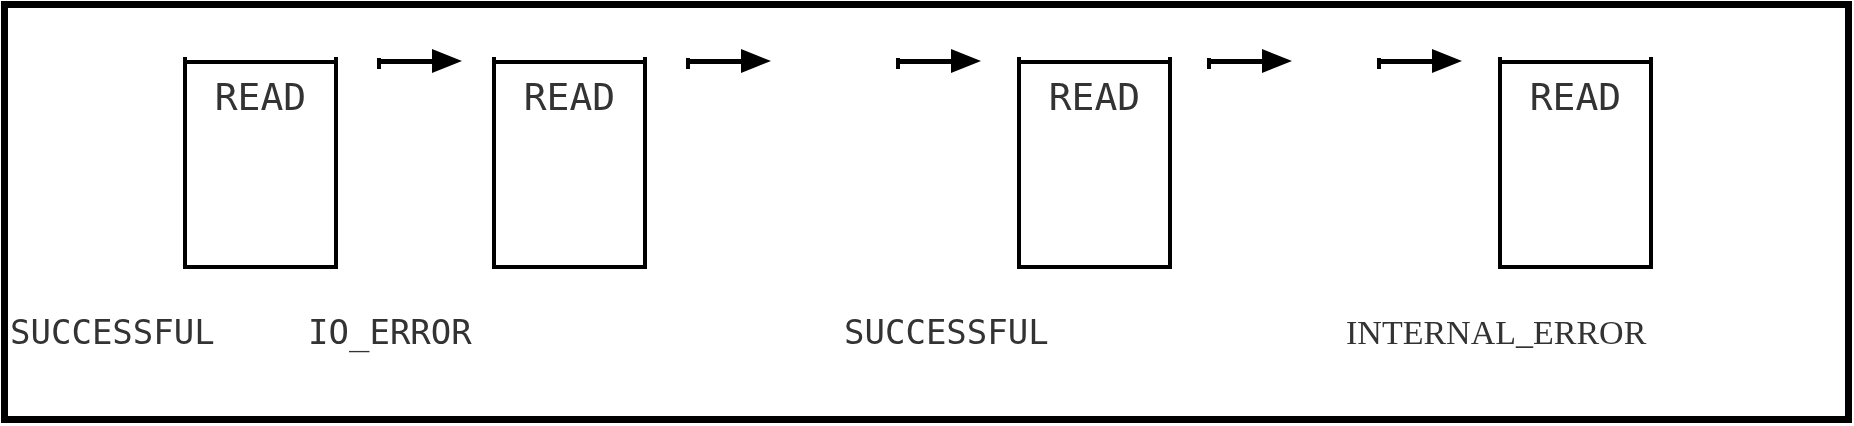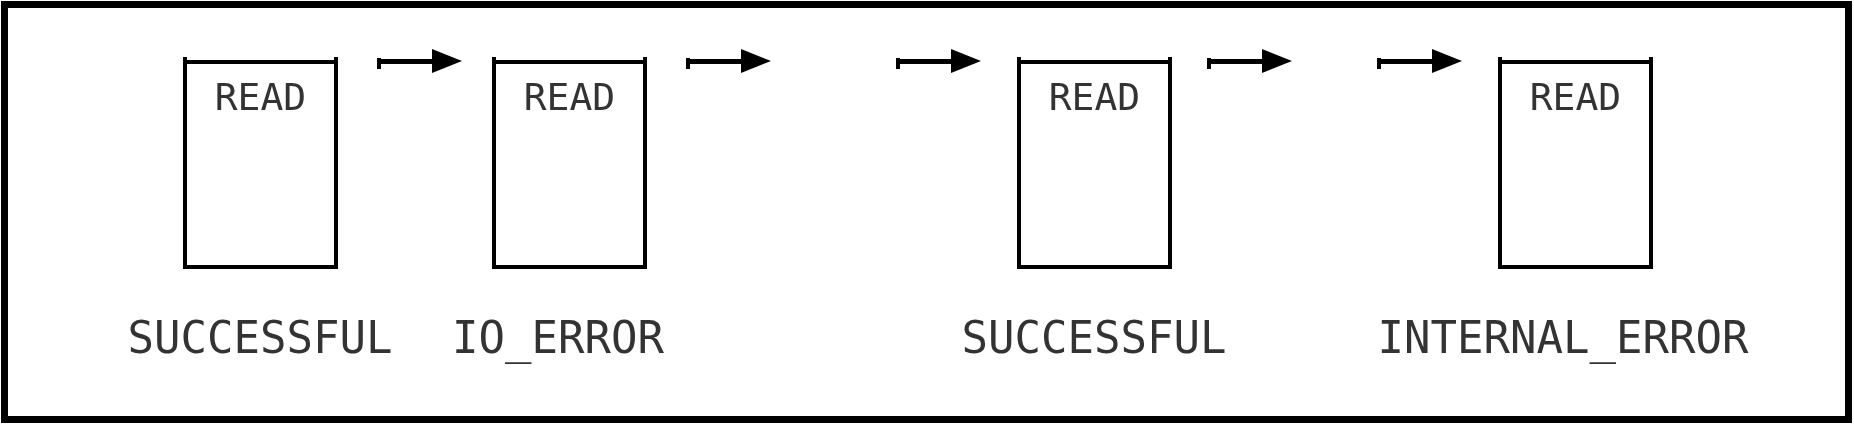--- a/index.html
+++ b/index.html
@@ -55,22 +55,22 @@
     font-size: 38px;
     line-height: 1.15;
     color: #333333;
     letter-spacing: 0;
     white-space: nowrap;
   }
   .result-label {
     position: absolute;
     top: 313px;
     width: 500px;
-    text-align: center;
-    font-size: 44px;
+    text-align: left;
+    font-size: 34px;
     line-height: 1.15;
     color: #333333;
     white-space: nowrap;
   }
   .arrow {
     position: absolute;
     top: 49px;
     width: 85px;
     height: 25px;
   }
@@ -115,21 +115,21 @@
 <div class="op-box" style="left:1017px;">
   <span class="op-label">READ</span>
 </div>
 <div class="op-box" style="left:1498px;">
   <span class="op-label">READ</span>
 </div>
 
 <div class="result-label" style="left:10px;">SUCCESSFUL</div>
 <div class="result-label" style="left:308px;">IO_ERROR</div>
 <div class="result-label" style="left:844px;">SUCCESSFUL</div>
-<div class="result-label" style="left:1313px;">INTERNAL_ERROR</div>
+<div class="result-label" style="left:1346px;font-family:Liberation Serif, serif;">INTERNAL_ERROR</div>
 
 <div class="arrow" style="left:377px;">
   <span class="tail"></span>
   <span class="shaft"></span>
   <span class="head"></span>
 </div>
 <div class="arrow" style="left:686px;">
   <span class="tail"></span>
   <span class="shaft"></span>
   <span class="head"></span>

